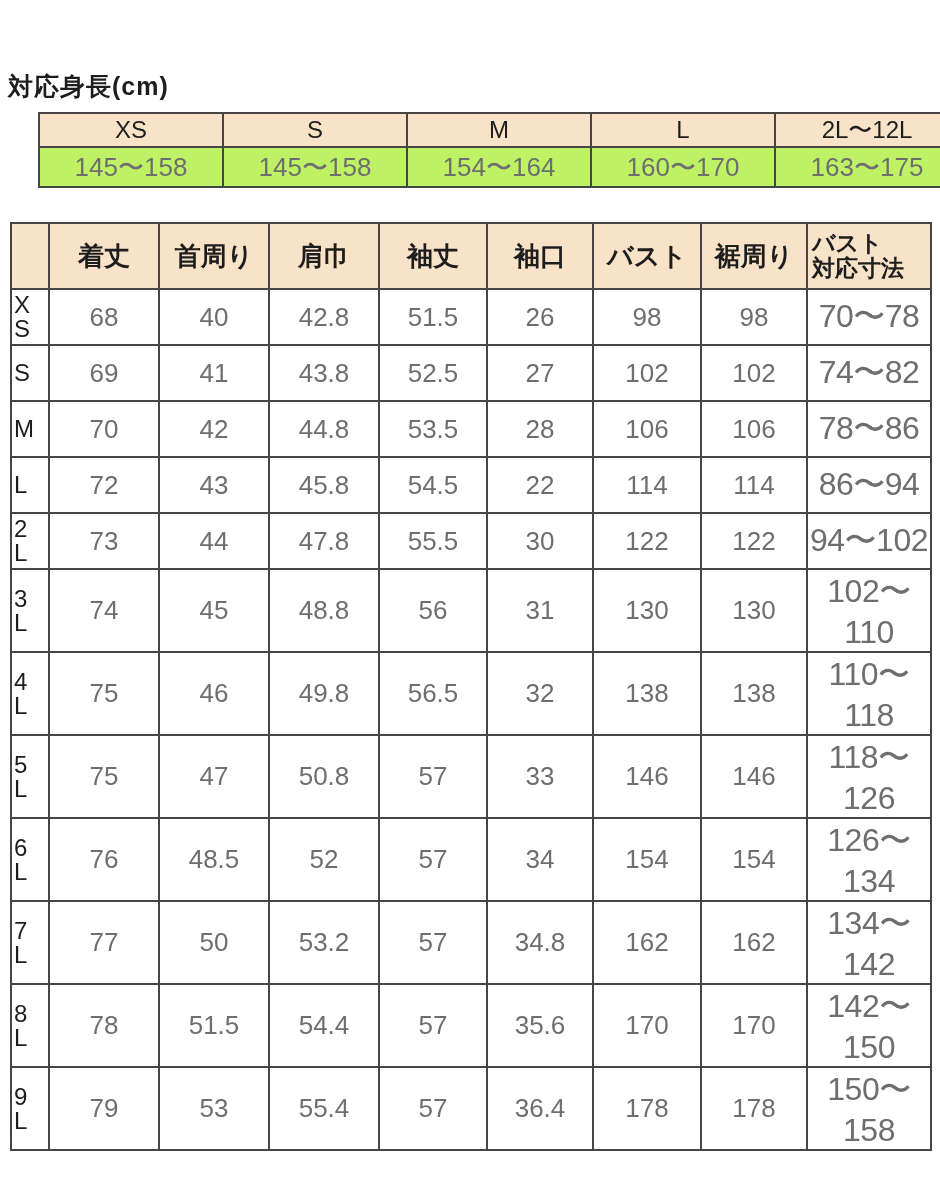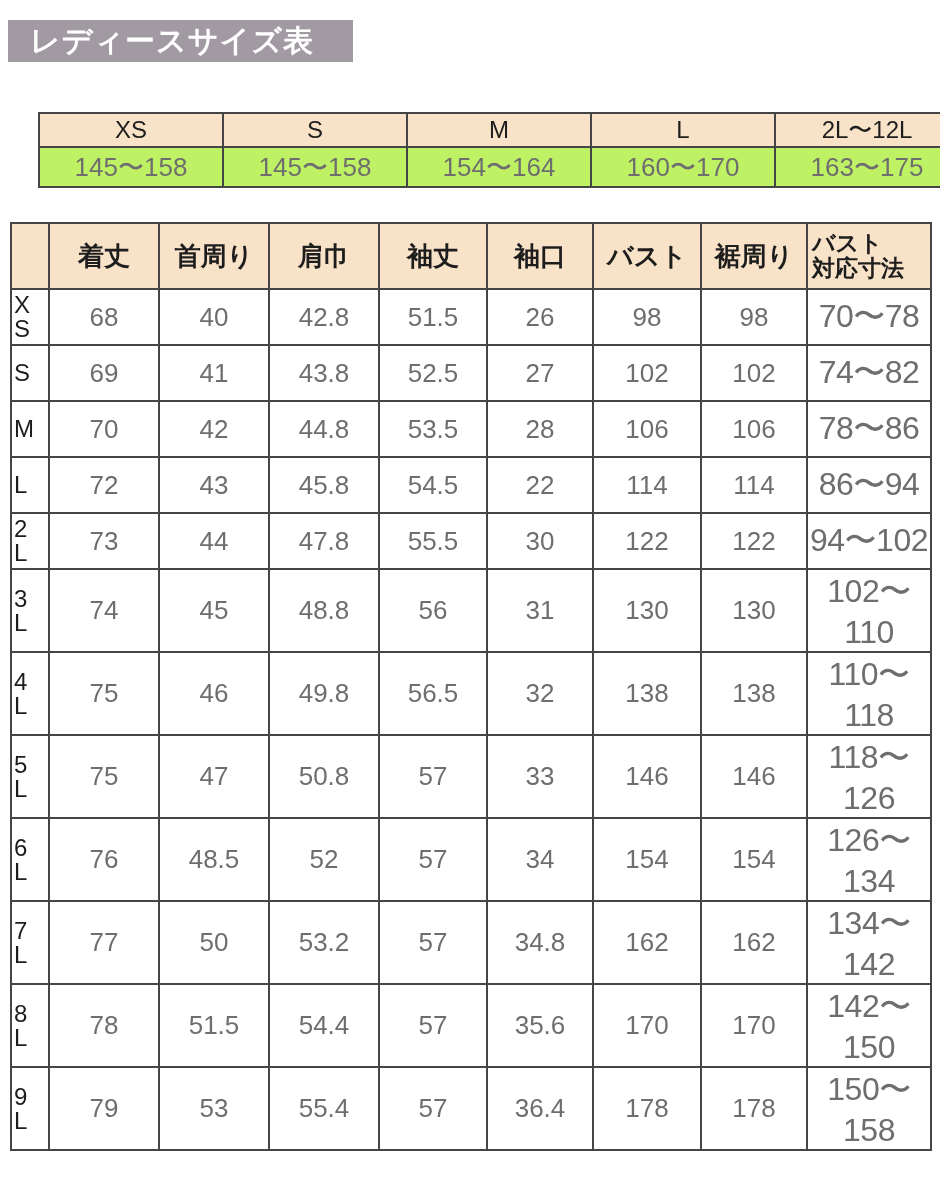--- a/index.html
+++ b/index.html
@@ -101,22 +101,22 @@
   .size-table td.bust-range-cell {
     font-size: 32px;
     letter-spacing: -0.5px;
   }
 </style>
 </head>
 <body>
 
 <div class="page">
 
-  <div class="title-bar">レディースサイズ表</div>
-
+
+  <div class="subtitle">対応身長(cm)</div>
 
   <table class="height-table">
     <colgroup>
       <col style="width:184px">
         <col style="width:184px">
         <col style="width:184px">
       <col style="width:184px">
         <col style="width:184px">
     </colgroup>
     <thead>

